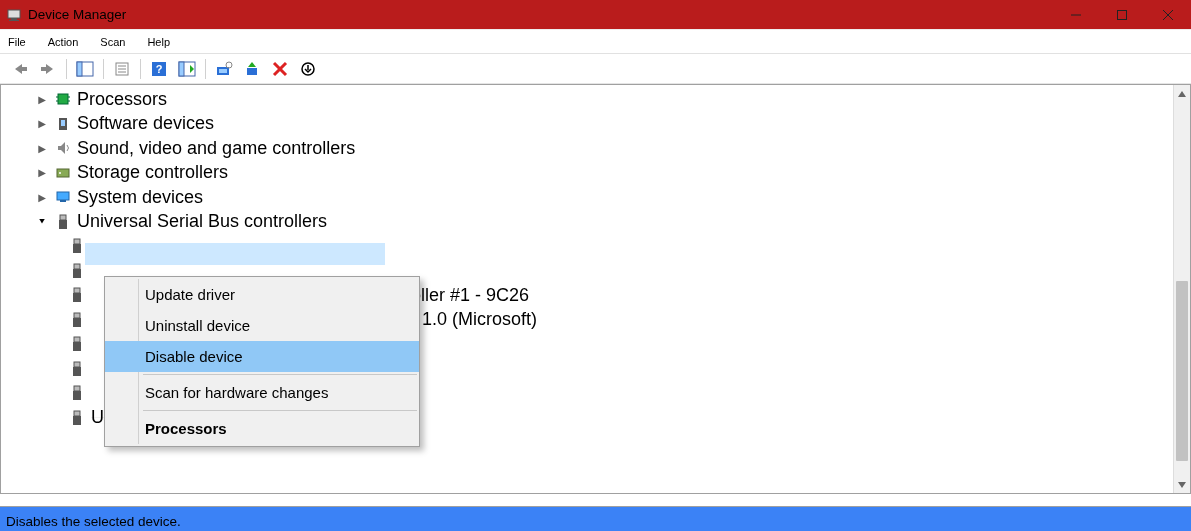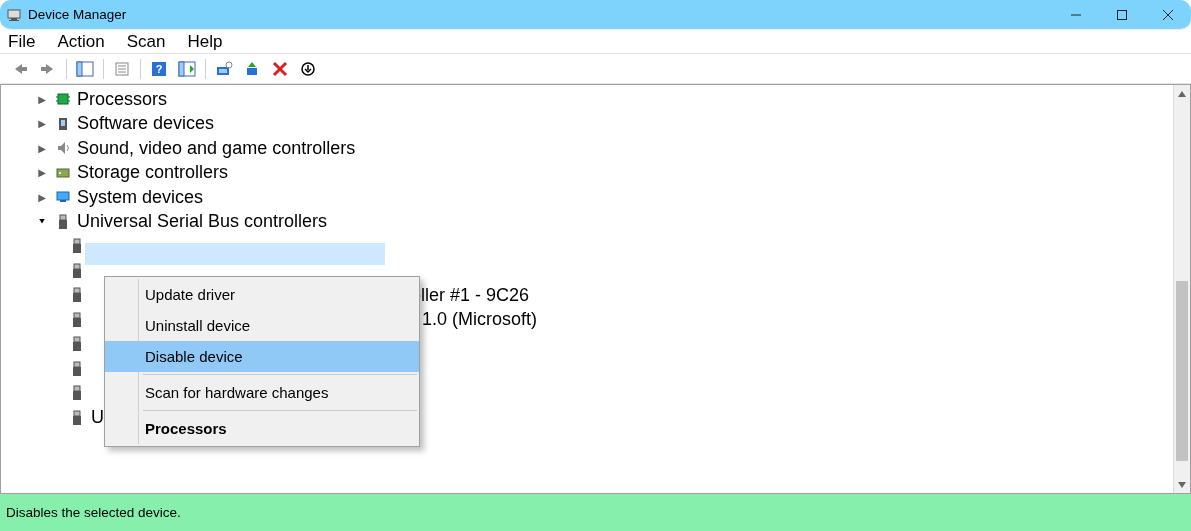--- a/index.html
+++ b/index.html
@@ -10,43 +10,42 @@
     font-size: 12px;
     background: #fff;
     color: #000;
     overflow: hidden;
     position: relative;
   }
   .titlebar {
     display: flex; align-items: center;
     height: 30px;
     padding-left: 6px;
-    background: #7dd3fc;
+    background: #b91c1c;
     border-bottom: 1px solid #eee;
-    border-radius: 11px;
   }
   .titlebar .app-icon {
     width: 16px; height: 16px;
     margin-right: 6px;
   }
   .titlebar .title {
     font-size: 13.5px;
     flex: 1;
   }
   .win-controls { display: flex; }
   .win-btn {
     width: 46px; height: 30px;
     display: flex; align-items: center; justify-content: center;
     font-family: "Segoe MDL2 Assets", sans-serif;
   }
   .win-btn svg { stroke: #222; stroke-width: 1; fill: none; }
   .menubar {
     display: flex;
     padding: 2px 8px;
-    font-size: 17px;
+    font-size: 11px;
     height: 24px;
     align-items: center;
     border-bottom: 1px solid #e1e1e1;
   }
   .menubar .item { margin-right: 22px; cursor: default; }
   .toolbar {
     display: flex;
     align-items: center;
     padding: 2px 8px;
     height: 30px;
@@ -157,27 +156,27 @@
   }
   .context-menu::before {
     content: "";
     position: absolute;
     left: 33px; top: 2px; bottom: 2px; width: 1px;
     background: #d0d0d0;
   }
   .statusbar {
     position: absolute;
     left: 0; right: 0; bottom: 0;
-    height: 38px;
+    height: 25px;
     border-top: 1px solid #a0a0a0;
     padding: 2px 6px;
     font-size: 13.5px;
     display: flex;
-    align-items: center;
-    background: #86efac;
+    align-items: flex-end;
+    background: #3b82f6;
   }
   
   svg { display: block; }
 </style>
 </head>
 <body>
 
 <div class="titlebar">
   <span class="app-icon">
     <svg width="16" height="16" viewBox="0 0 16 16">

